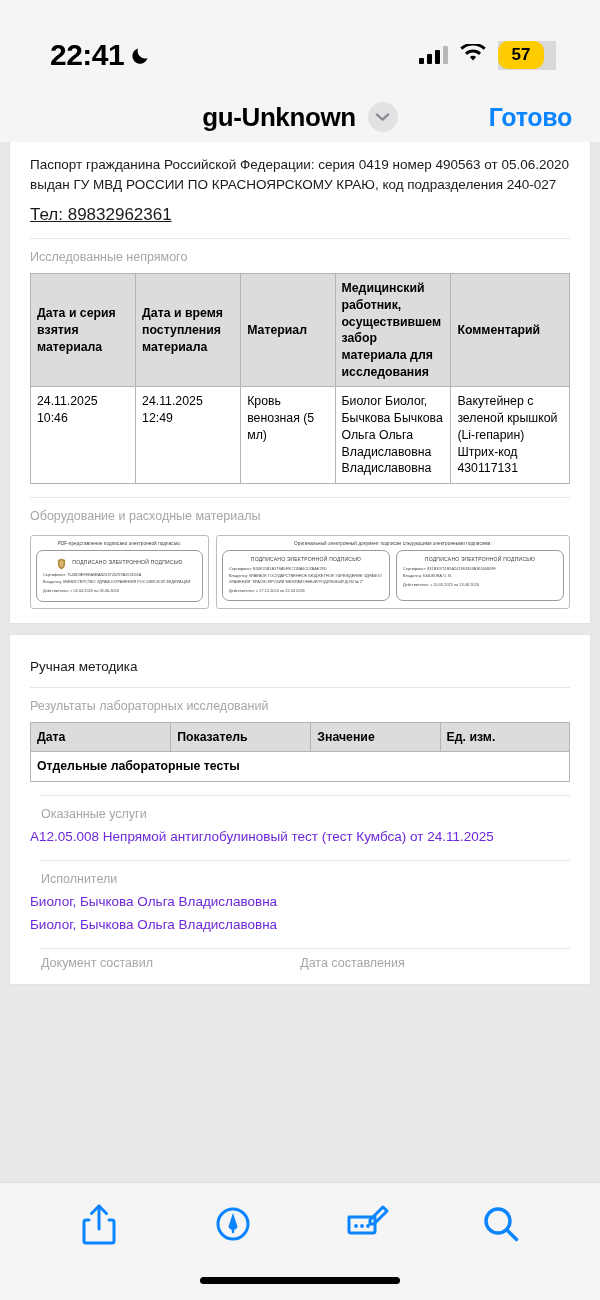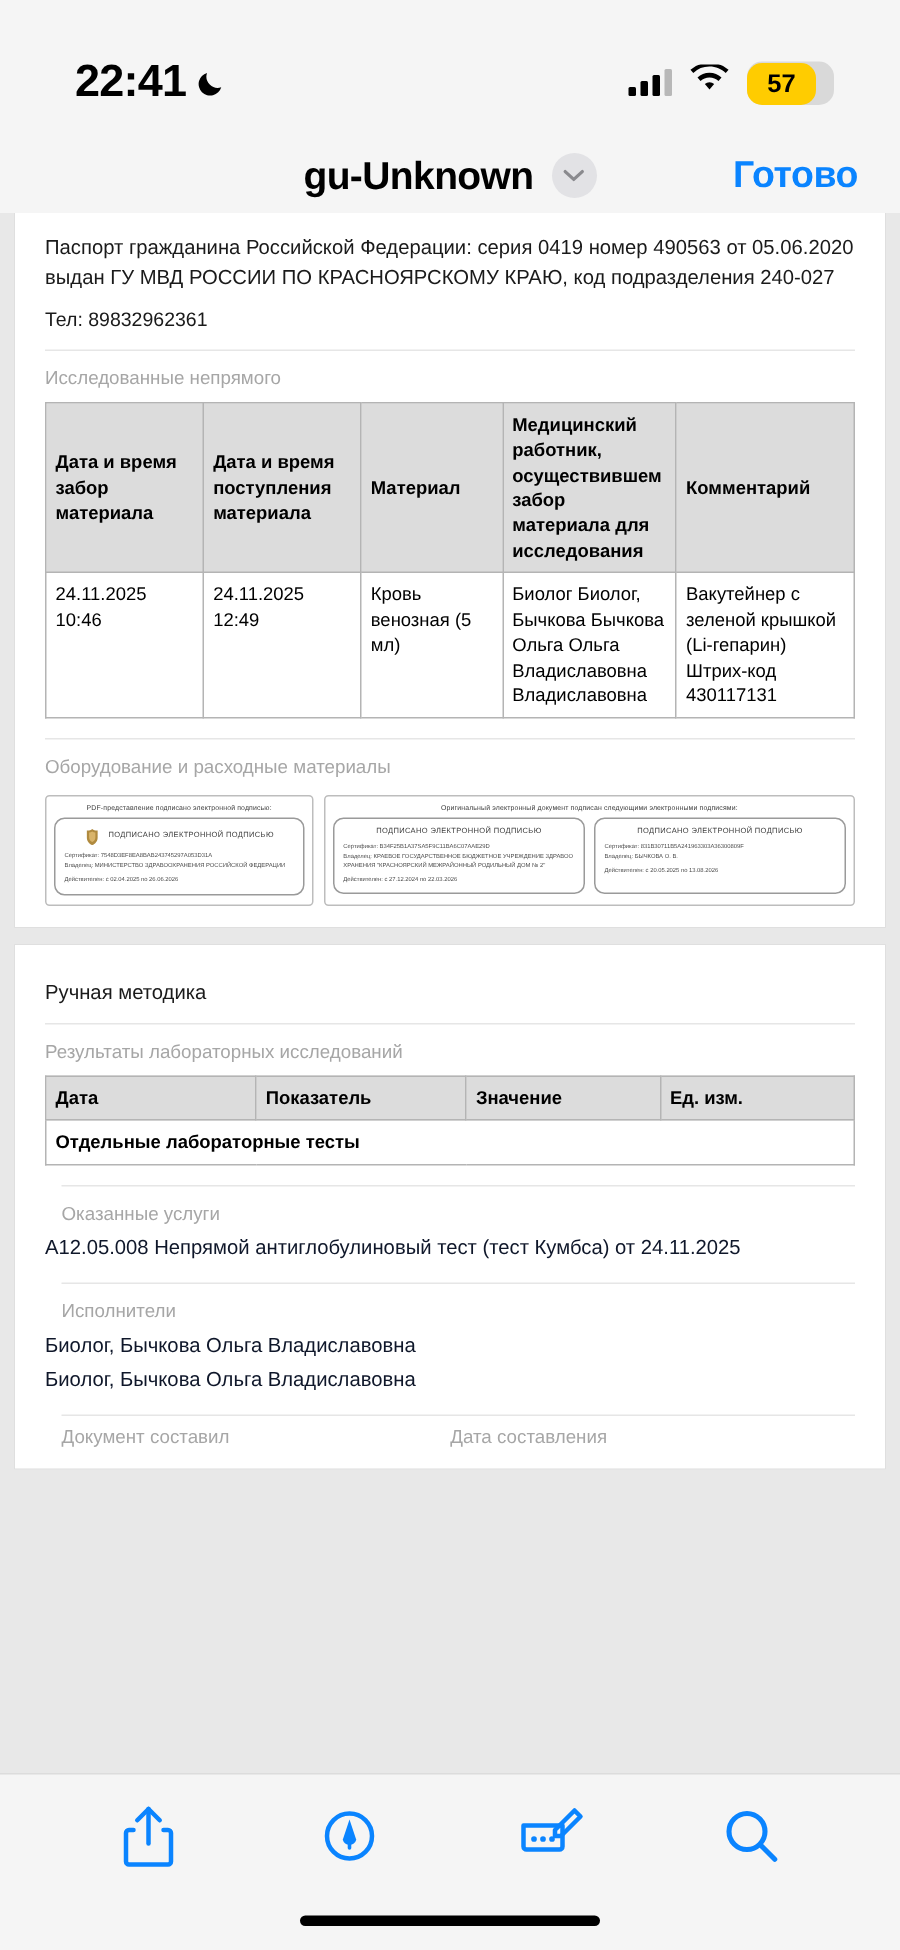--- a/index.html
+++ b/index.html
@@ -22,22 +22,22 @@
   .moon svg { display:block; }
   .sb-right { display: flex; align-items: center; gap: 12px; }
   .bars { display: flex; align-items: flex-end; gap: 3px; height: 18px; }
   .bars i { width: 5px; background: #000; border-radius: 1px; display: block; }
   .bars i:nth-child(1){ height: 6px; }
   .bars i:nth-child(2){ height: 10px; }
   .bars i:nth-child(3){ height: 14px; }
   .bars i:nth-child(4){ height: 18px; background: #b8b8b8; }
   .batt-wrap { position: relative; display: flex; align-items: center; }
   .batt-shell {
-    background: #d9d9d9; border-radius: 10px; width: 58px; height: 29px;
-    display: flex; align-items: flex-end;
+    background: #d9d9d9; border-radius: 0; width: 58px; height: 29px;
+    display: flex; align-items: center;
   }
   .batt-fill {
     background: #ffcc00; border-radius: 10px; height: 28px; width: 46px;
     display: flex; align-items: center; justify-content: center;
     font-size: 17px; font-weight: bold; color: #000;
   }
 
   
   .navbar {
     height: 50px; display: flex; align-items: center;
@@ -61,21 +61,21 @@
   }
   .page {
     background: #ffffff; margin: 0 10px 12px 10px;
     padding: 12px 20px 14px 20px;
     box-shadow: 0 0 0 0.5px #dcdcdc;
   }
   .page-1 { padding-top: 13px; }
   .page-2 { padding-top: 24px; }
 
   .body-text { font-size: 13.5px; color: #1a1a1a; line-height: 1.45; }
-  .tel { font-size: 13px; color: #1a1a1a; margin-top: 11px; }
+  .tel { font-size: 17px; color: #1a1a1a; margin-top: 11px; text-decoration: underline; }
   .section-label {
     font-size: 12.5px; color: #a6a6a6; margin-top: 13px; padding-top: 11px;
     border-top: 1px solid #e6e6e6;
   }
   .sub-head { font-size: 13.5px; color: #1a1a1a; }
 
   
   table { border-collapse: collapse; width: 100%; margin-top: 9px; table-layout: fixed; }
   table th, table td {
     border: 1px solid #b4b4b4; padding: 6px 6px 6px 6px;
@@ -130,21 +130,21 @@
   .protocol {
     font-size: 11.5px; color: #8c8c8c; margin-top: 12px;
   }
 
   
   .fld-label {
     font-size: 12.5px; color: #a6a6a6; margin-top: 13px; padding-top: 11px;
     border-top: 1px solid #e6e6e6;
     margin-left: 11px;
   }
-  .fld-value { font-size: 13.5px; color: #0f172a; margin-top: 6px; line-height: 1.5; }
+  .fld-value { font-size: 13.5px; color: #6d28d9; margin-top: 6px; line-height: 1.5; }
   .two-col { display: flex; }
   .two-col > div:first-child { width: 48%; }
   .two-col .fld-label { border-top: none; padding-top: 0; margin-top: 0; }
 
   
   .toolbar {
     position: absolute; left: 0; right: 0; bottom: 0; height: 118px;
     background: #f5f5f5; border-top: 0.5px solid #dcdcdc;
   }
   .tb-icons {
@@ -209,21 +209,21 @@
 
     <div class="page page-1">
       <div class="body-text">Паспорт гражданина Российской Федерации: серия 0419 номер 490563 от 05.06.2020 выдан ГУ МВД РОССИИ ПО КРАСНОЯРСКОМУ КРАЮ, код подразделения 240-027</div>
       <div class="tel">Тел: 89832962361</div>
 
       <div class="section-label">Исследованные непрямого</div>
 
       <table class="t1">
         <thead>
           <tr>
-            <th>Дата и время забор материала</th>
+            <th>Дата и серия взятия материала</th>
             <th>Дата и время поступления материала</th>
             <th>Материал</th>
             <th>Медицинский работник, осуществившем забор материала для исследования</th>
             <th>Комментарий</th>
           </tr>
         </thead>
         <tbody>
           <tr>
             <td>24.11.2025 10:46</td>
             <td>24.11.2025 12:49</td>

